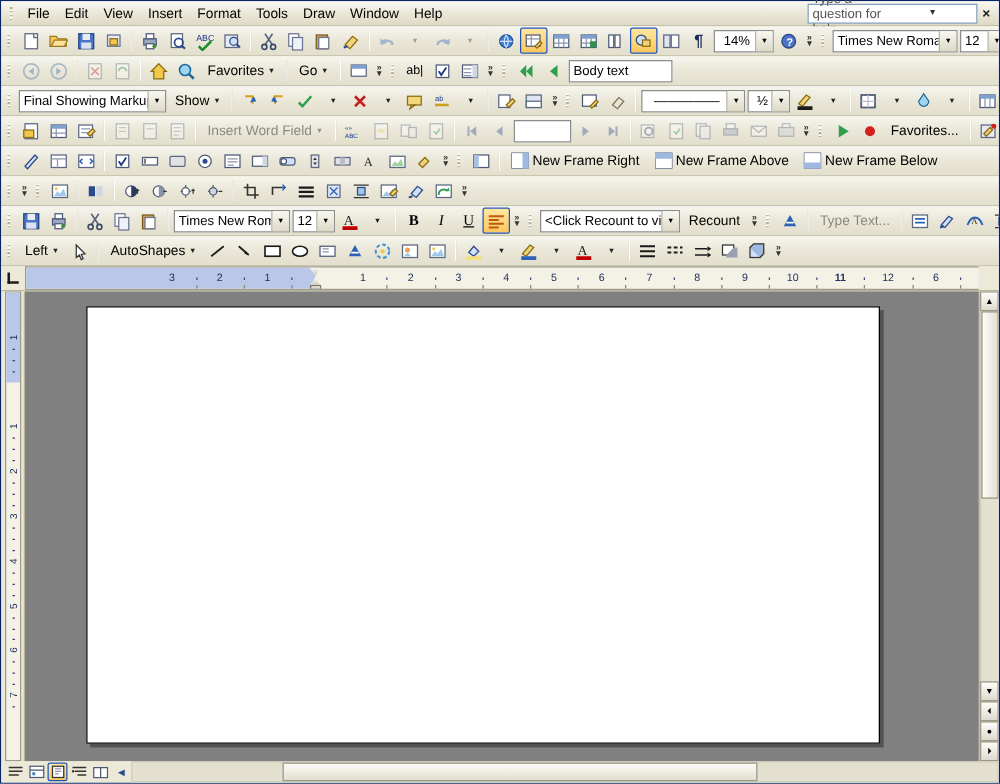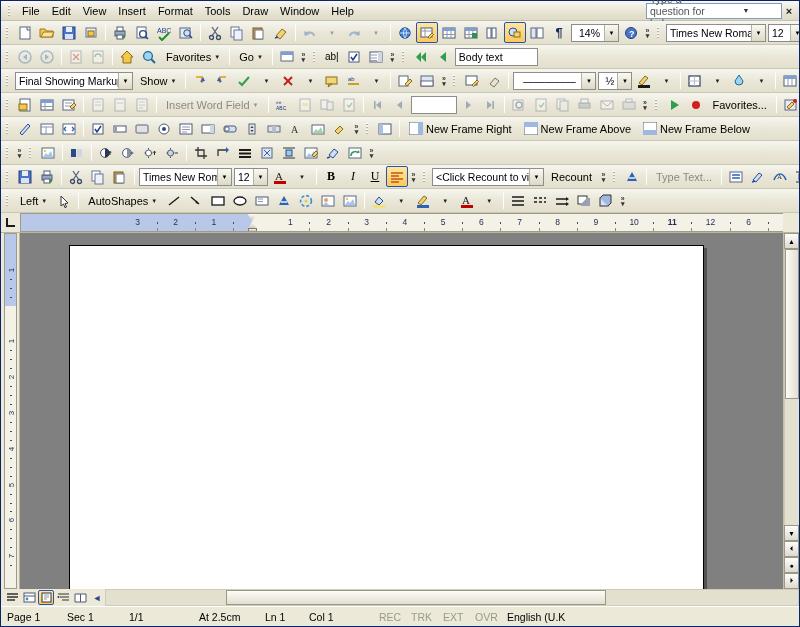--- a/index.html
+++ b/index.html
@@ -1462,28 +1462,14 @@
         </div>
       <div class="vbtn">
           <span style="font-size:9px;color:#2a4a8a;">◄</span>
         </div>
     </div>
     <div class="hstrack">
       <div class="hsthumb"></div>
     </div>
   </div>
 
-  <div class="status">
-    <div class="st" style="width:60px">Page 1</div>
-    <div class="st" style="width:62px">Sec 1</div>
-    <div class="st" style="width:70px">1/1</div>
-    <div class="st" style="width:66px">At 2.5cm</div>
-    <div class="st" style="width:44px">Ln 1</div>
-    <div class="st" style="width:70px">Col 1</div>
-    <div class="st g" style="width:32px">REC</div>
-    <div class="st g" style="width:32px">TRK</div>
-    <div class="st g" style="width:32px">EXT</div>
-    <div class="st g" style="width:32px">OVR</div>
-    <div class="st">English (U.K</div>
-    <div class="spacer"></div>
-  </div>
 
 </div>
 
 </body></html>

